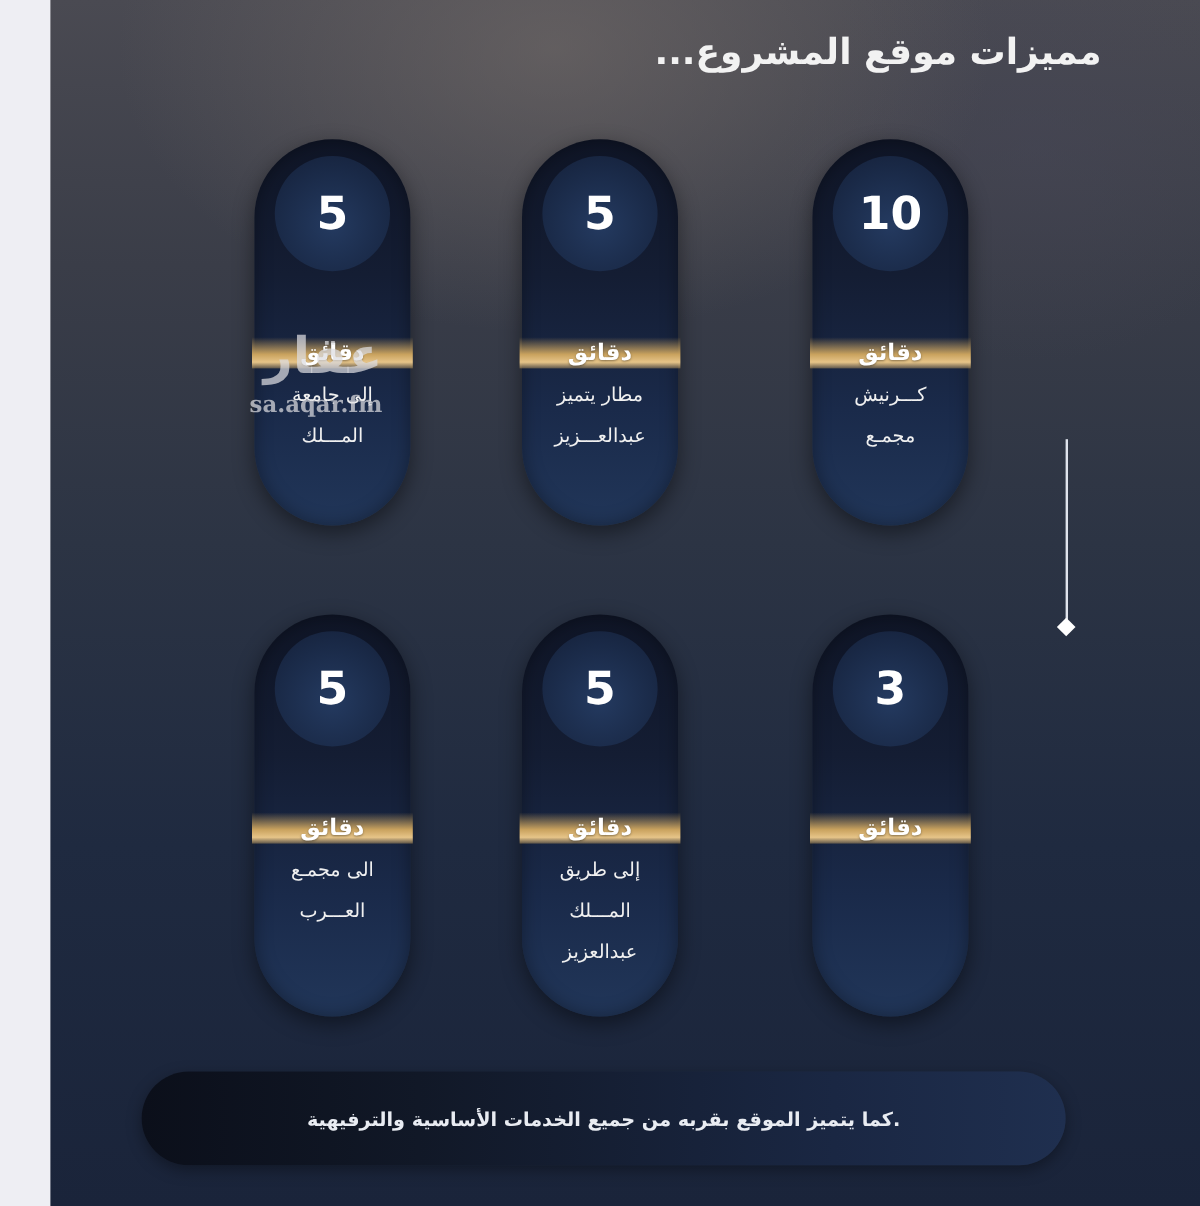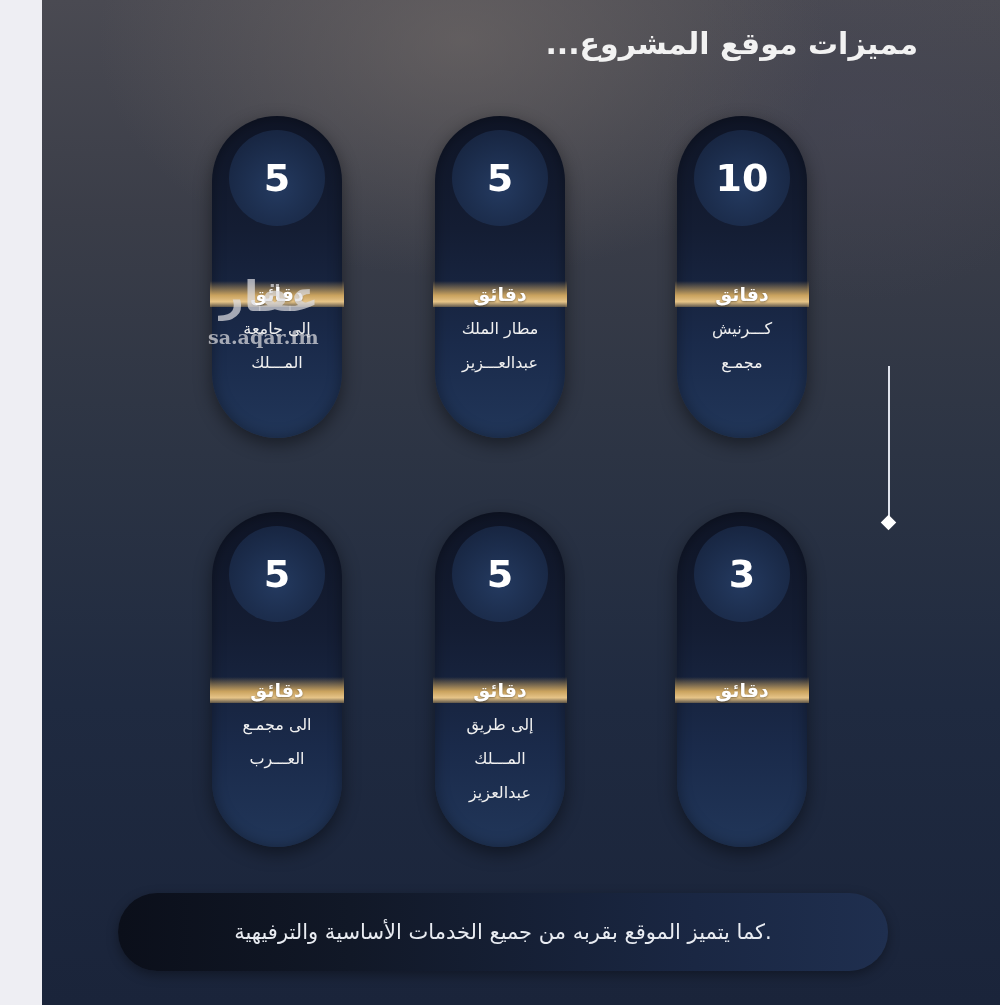--- a/index.html
+++ b/index.html
@@ -62,21 +62,21 @@
       background: #ffffff; transform: rotate(45deg);
     }
     .footer {
       position: absolute; left: 76px; top: 893px; width: 770px; height: 78px;
       border-radius: 39px;
       background: linear-gradient(90deg, #0b0f1a 0%, #111827 30%, #1a2743 75%, #1f2f4f 100%);
       display: flex; align-items: center; justify-content: center;
       box-shadow: 0 4px 12px rgba(0,0,0,0.35);
     }
     .footer span {
-      color: #e9ecf2; font-size: 21px; direction: rtl; white-space: nowrap;
+      color: #e9ecf2; font-size: 16px; direction: rtl; white-space: nowrap; font-weight: bold;
     }
     .watermark {
       position: absolute; left: 120px; top: 262px; color: rgba(220,220,225,0.72);
       pointer-events: none;
     }
     .watermark .wm-logo {
       font-size: 42px; font-weight: bold; direction: rtl; line-height: 70px;
       letter-spacing: 2px;
     }
     .watermark .wm-url {
@@ -105,21 +105,21 @@
   </div>
 
   <div class="card" style="left:393px; top:116px;">
     <div class="circle">
       <span class="num">5</span>
     </div>
     <div class="band">
       <span>دقائق</span>
     </div>
     <div class="desc">
-      <div>مطار الملك</div>
+      <div>مطار يتميز</div>
       <div>عبدالعـــزيز</div>
     </div>
   </div>
 
   <div class="card" style="left:170px; top:116px;">
     <div class="circle">
       <span class="num">5</span>
     </div>
     <div class="band">
       <span>دقائق</span>

